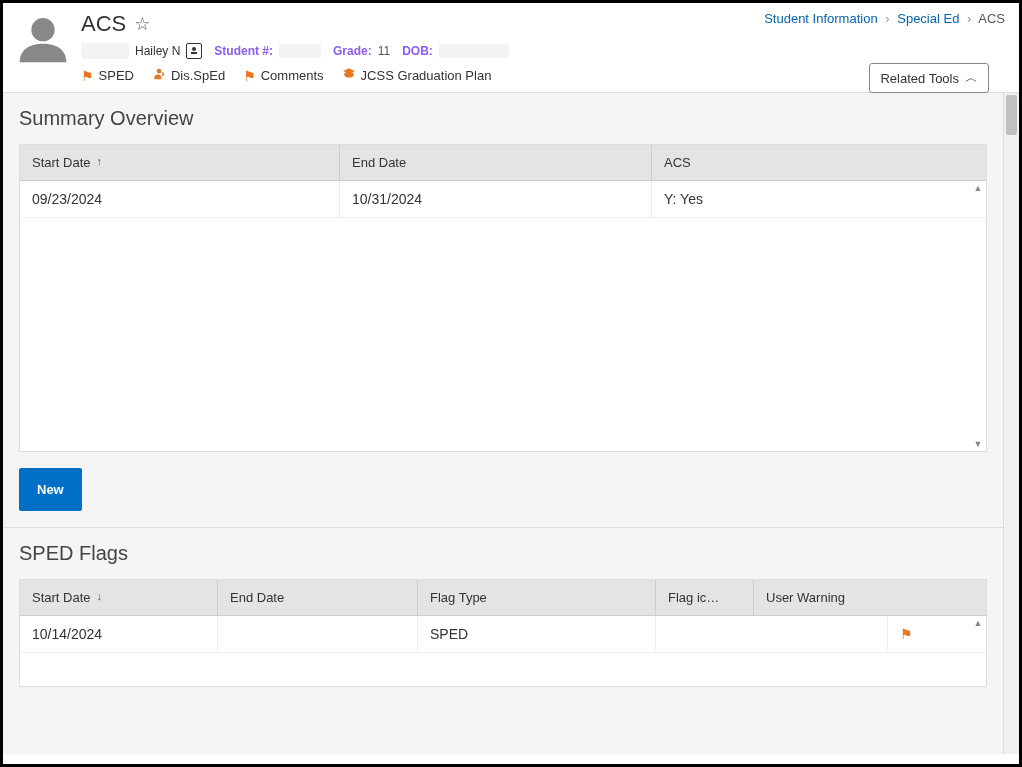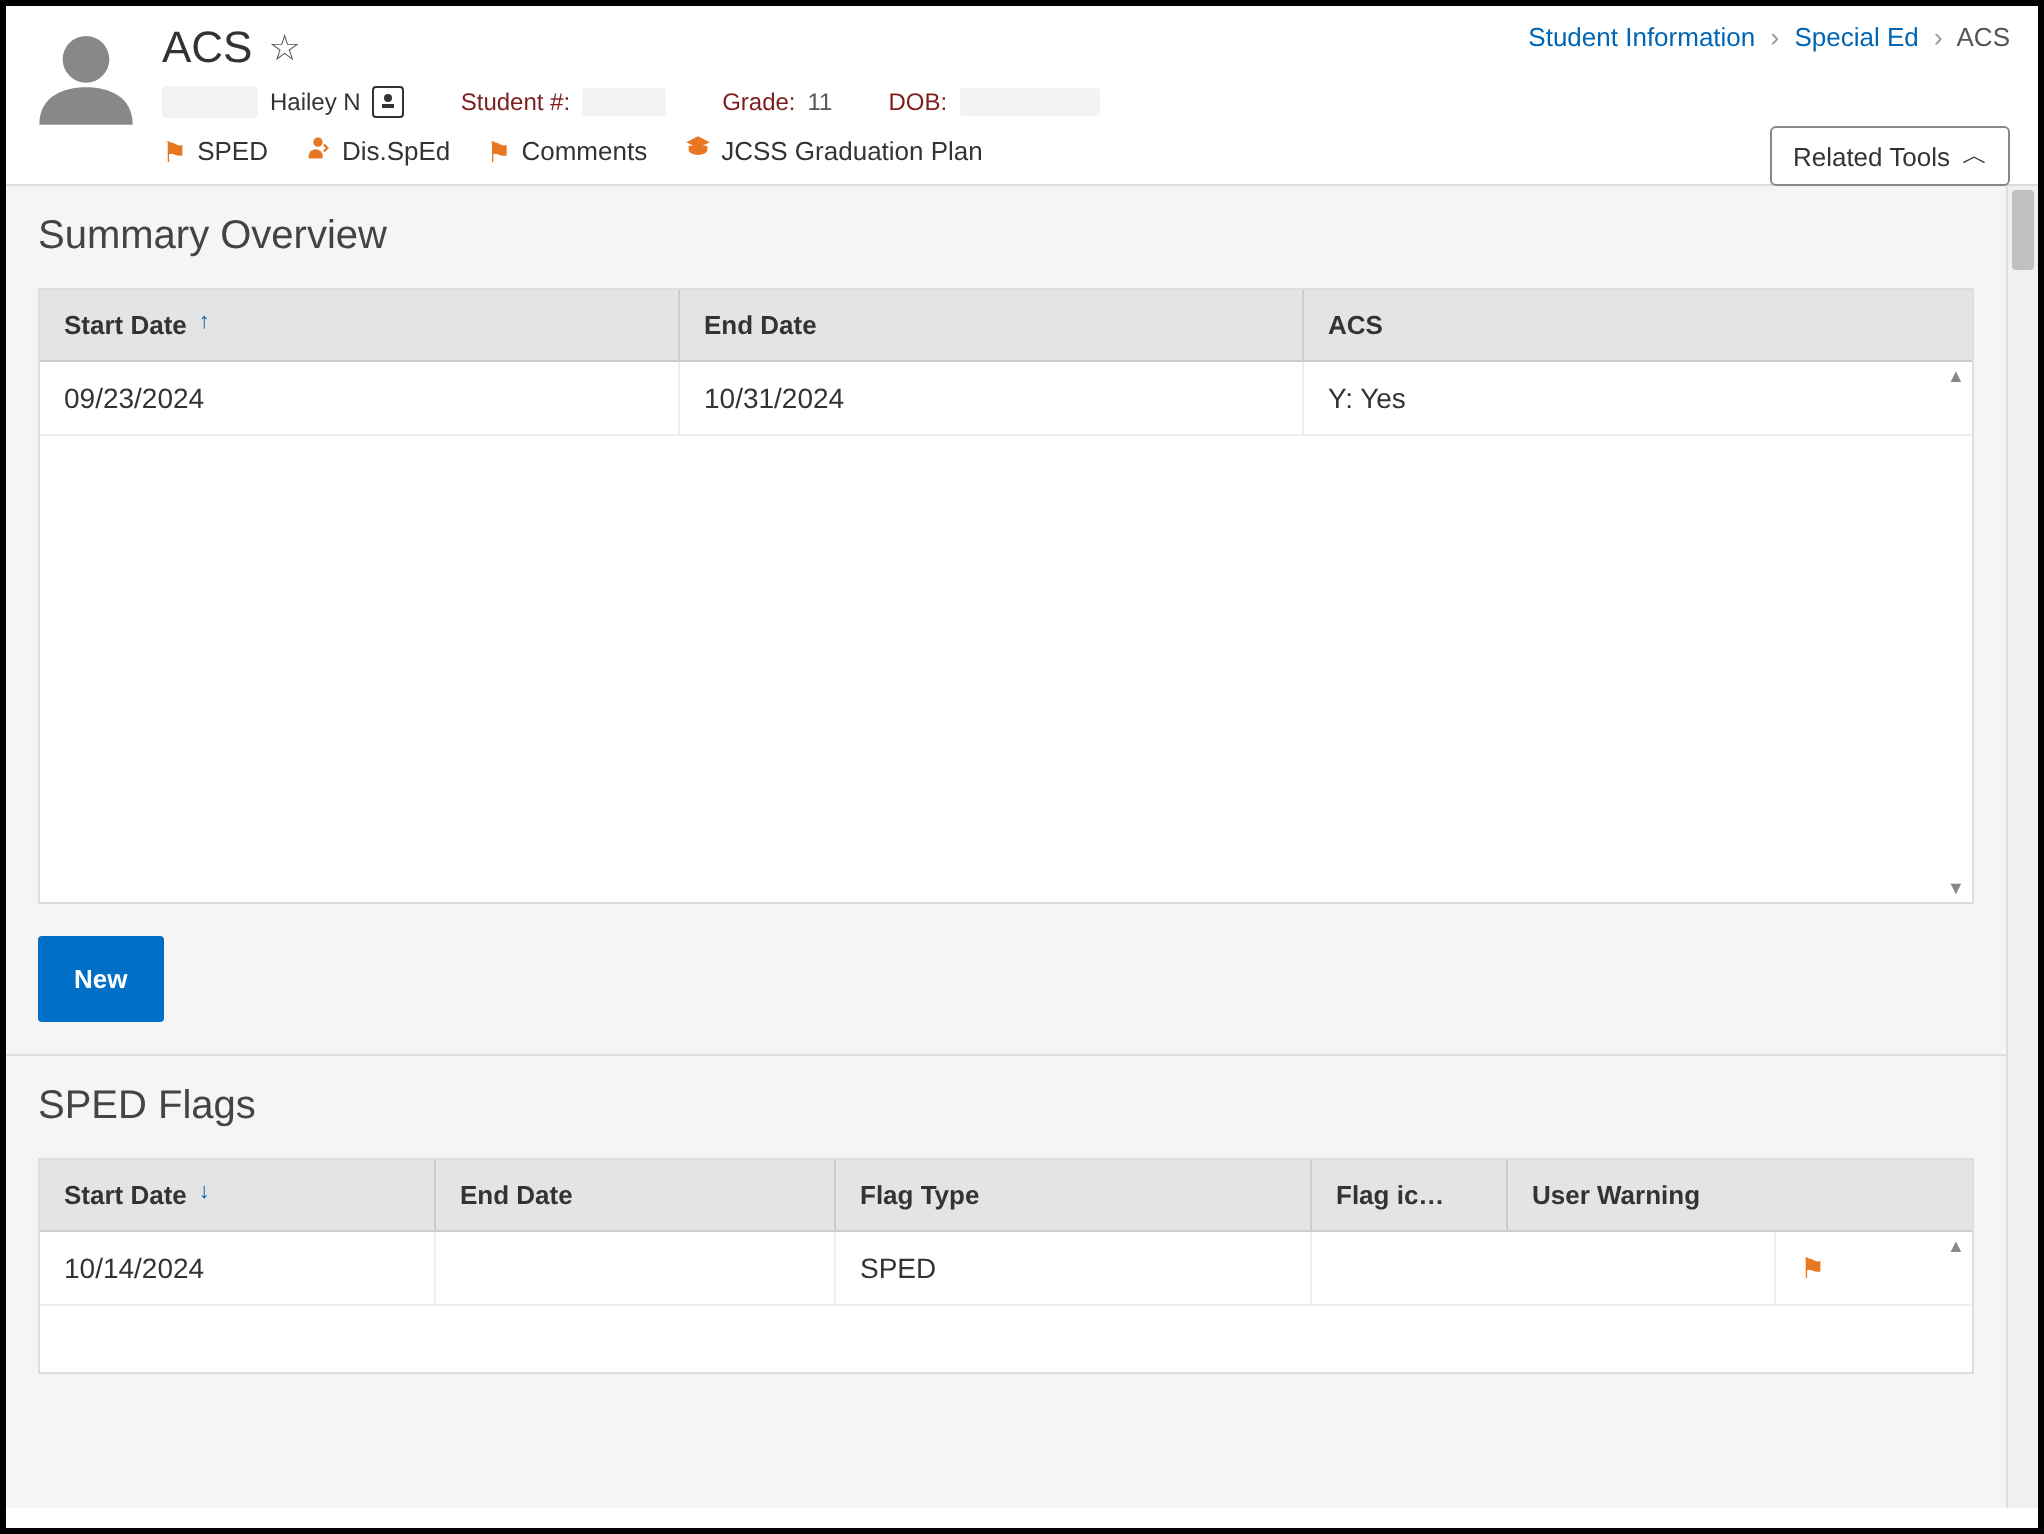--- a/index.html
+++ b/index.html
@@ -90,23 +90,23 @@
       width: 16px;
       height: 16px;
       display: inline-flex;
       align-items: center;
       justify-content: center;
       border: 1.5px solid #333;
       border-radius: 2px;
       font-size: 9px;
     }
     .student-label {
-      font-weight: normal;
-      color: #7f1d1d;
-      margin-left: 22px;
+      font-weight: bold;
+      color: #8b5cf6;
+      margin-left: 6px;
     }
     .student-value-blur {
       background: #f3f3f3;
       display: inline-block;
       width: 42px;
       height: 14px;
       border-radius: 2px;
     }
     .flags-row {
       display: flex;
@@ -122,21 +122,21 @@
       color: #333;
       cursor: pointer;
       font-size: 13px;
     }
     .flag-icon-orange {
       color: #e87722;
       font-size: 14px;
     }
     .related-tools {
       position: absolute;
-      right: 14px;
+      right: 30px;
       top: 60px;
       border: 1px solid #888;
       border-radius: 3px;
       padding: 5px 10px;
       background: #fff;
       cursor: pointer;
       font-size: 13px;
       display: flex;
       align-items: center;
       gap: 6px;
@@ -163,21 +163,21 @@
       border: 1px solid #ddd;
       position: relative;
     }
     .table-header {
       display: flex;
       background: #e4e4e4;
       border-bottom: 1px solid #ccc;
     }
     .table-header-cell {
       padding: 10px 12px;
-      font-weight: bold;
+      font-weight: normal;
       font-size: 13px;
       color: #333;
       border-right: 1px solid #ccc;
       display: flex;
       align-items: flex-start;
       gap: 6px;
       cursor: pointer;
     }
     .table-header-cell:last-child {
       border-right: none;

